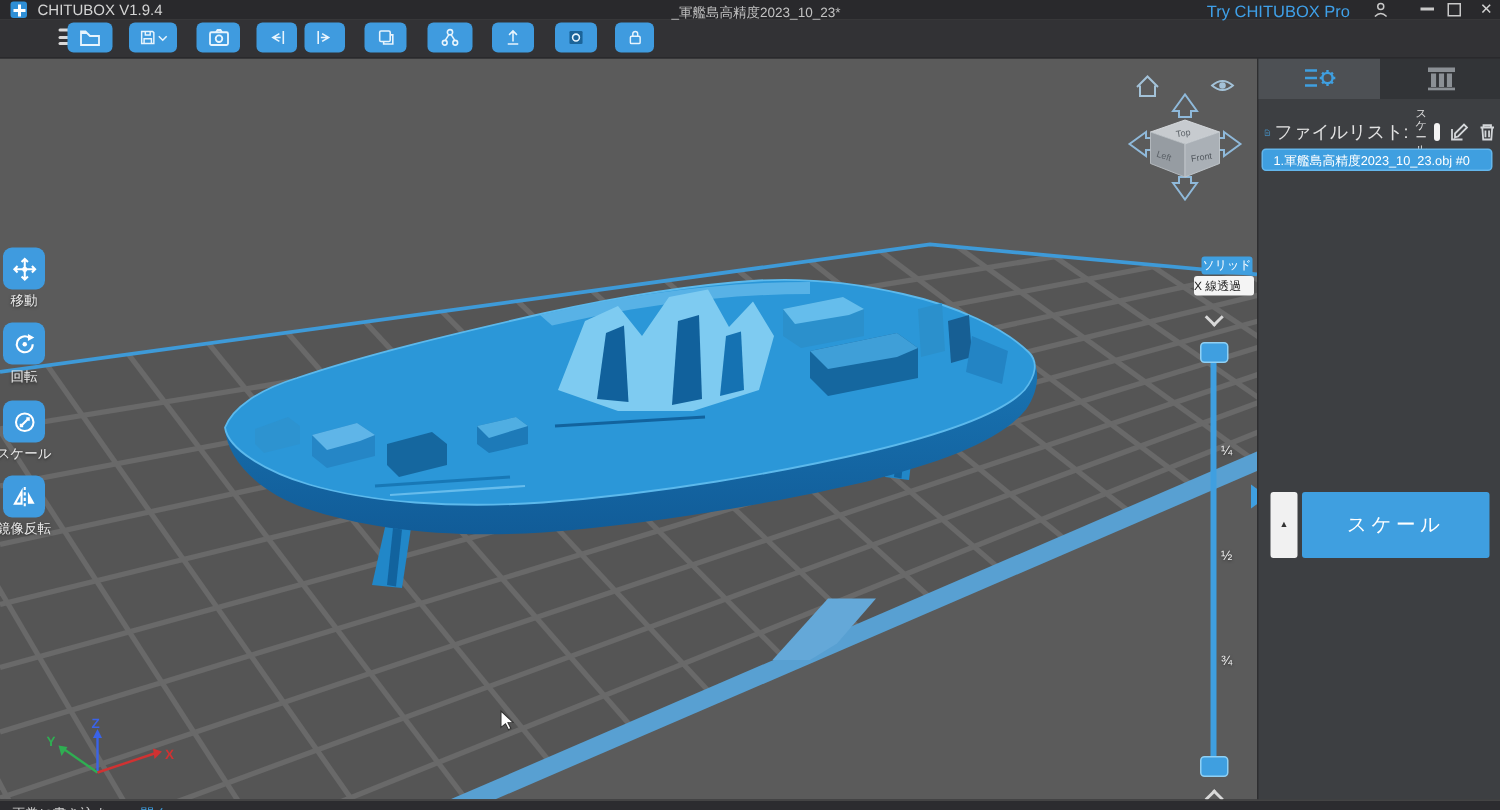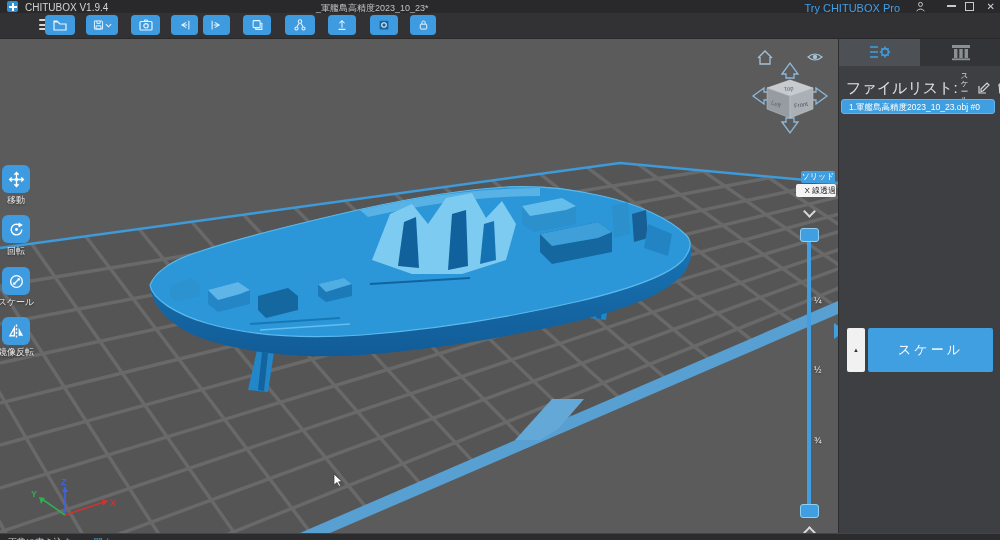--- a/index.html
+++ b/index.html
@@ -4,21 +4,21 @@
 <style>
   html,body{margin:0;padding:0;background:#222}
   .app{position:relative;width:1000px;height:540px;overflow:hidden;background:#5b5b5b;
        font-family:"Liberation Sans",sans-serif;user-select:none}
   
   .titlebar{position:absolute;left:0;top:0;width:1000px;height:13px;background:#29292c;z-index:30}
   .logo{position:absolute;left:7px;top:1px;width:11px;height:11px;border-radius:2px;background:#2f8fd6}
   .logo:before{content:"";position:absolute;left:4.5px;top:1.5px;width:2px;height:8px;background:#fff}
   .logo:after{content:"";position:absolute;left:1.5px;top:4.5px;width:8px;height:2px;background:#fff}
   .apptitle{position:absolute;left:25px;top:2px;font-size:10px;color:#d4d4d4}
-  .doctitle{position:absolute;left:316px;width:400px;top:2px;font-size:9px;color:#c2c2c2}
+  .doctitle{position:absolute;left:304px;width:400px;top:2px;text-align:center;font-size:9px;color:#c2c2c2}
   .trypro{position:absolute;right:100px;top:2px;font-size:11px;color:#3fa0e8}
   .user-ic{position:absolute;right:74px;top:1px;color:#c9c9c9}
   .win-min{position:absolute;right:44px;top:5px;width:9px;height:1.5px;background:#c9c9c9}
   .win-max{position:absolute;right:26px;top:2px;width:7px;height:7px;border:1px solid #c9c9c9}
   .win-close{position:absolute;right:5px;top:1px;font-size:10px;color:#d2d2d2;line-height:11px}
   
   .toolbar{position:absolute;left:0;top:13px;width:1000px;height:25px;background:#323235;z-index:29;border-bottom:1px solid #29292c}
   .hamburger{position:absolute;left:39px;top:6px;width:19px;height:13px;cursor:pointer}
   .hamburger i{display:block;height:2px;margin-bottom:2.5px;background:#d8d8d8;border-radius:1px}
   .tbtn{position:absolute;top:2px;height:20px;border-radius:4px;background:#3f9bdf;color:#dff0fc;
@@ -27,38 +27,38 @@
   
   .vp{position:absolute;left:0;top:38px}
   .ltool{position:absolute;left:2px;width:28px;height:28px;border-radius:6px;background:#3f9bdf;
          display:flex;align-items:center;justify-content:center}
   .ltool svg{stroke:#fff;fill:none;stroke-width:1.3}
   .ltool-label{position:absolute;left:-8px;width:48px;text-align:center;font-size:9px;color:#ececec;
                text-shadow:0 1px 2px rgba(0,0,0,.6)}
   .mode-solid{position:absolute;left:801px;top:171px;width:34px;height:12px;background:#3f9fe0;border-radius:2px;
               color:#fff;font-size:8px;text-align:center;line-height:12px}
   .mode-xray{position:absolute;left:796px;top:184px;width:40px;height:13px;background:#f4f4f4;border-radius:2px;
-             color:#1d1d1d;font-size:8px;text-align:right;line-height:13px}
+             color:#1d1d1d;font-size:8px;text-align:left;line-height:13px}
   .chev{position:absolute;width:7px;height:7px;border-right:2px solid #d9d9d9;border-bottom:2px solid #d9d9d9}
   .chev-down{left:805px;top:207px;transform:rotate(45deg)}
   .chev-up{left:805px;top:528px;transform:rotate(-135deg)}
   .sl-track{position:absolute;left:807px;top:234px;width:4px;height:274px;background:#3f9fe0}
   .sl-handle{position:absolute;left:800px;width:17px;height:12px;background:#3f9fe0;border:1px solid #8fd0f4;border-radius:3px}
   .sl-mark{position:absolute;left:814px;font-size:9px;color:#f0f0f0;text-shadow:0 1px 2px rgba(0,0,0,.5)}
   .expand-arrow{position:absolute;left:834px;top:323px;width:0;height:0;
                 border-left:11px solid #3f9fe0;border-top:8px solid transparent;border-bottom:8px solid transparent}
   
   .panel{position:absolute;left:838px;top:38px;width:162px;height:495px;background:#3d3f42;z-index:25;
          border-left:1px solid #2e2e30;box-sizing:border-box}
   .tabs{position:absolute;left:0;top:0;width:162px;height:28px;display:flex}
   .tab{width:81px;height:28px;display:flex;align-items:center;justify-content:center}
   .tab.active{background:#4d5054}
   .tab.inactive{background:#323437}
   .file-row{position:absolute;left:4px;top:42px;width:154px;height:16px;display:flex;align-items:center}
-  .fl-label{font-size:15px;color:#e2e2e2;margin-left:3px;white-space:nowrap}
+  .fl-label{font-size:12px;color:#e2e2e2;margin-left:3px;white-space:nowrap}
   .sel-all{width:32px;font-size:7.5px;line-height:8px;color:#e2e2e2;margin-left:3px;text-align:center}
   .checkbox{width:12px;height:12px;background:#f4f4f4;border-radius:2px;margin-left:3px}
   .icon-btn{margin-left:7px;display:flex}
   .icon-btn svg{stroke:#d3d6d9;fill:none;stroke-width:1.2}
   .file-item{position:absolute;left:2px;top:61px;width:154px;height:15px;background:#3f9fe0;border:1px solid #63b6ec;
              border-radius:3px;color:#fff;font-size:8.5px;line-height:15px;padding-left:7px;box-sizing:border-box;
              white-space:nowrap;overflow:hidden}
   .settings-btn{position:absolute;left:8px;top:255px;width:146px;height:18px;background:#56595c;border-radius:2px;
                 color:#ebebeb;font-size:10px;text-align:center;line-height:18px}
   .slice-up{position:absolute;left:8px;top:290px;width:18px;height:44px;background:#f1f1f1;border-radius:2px;

